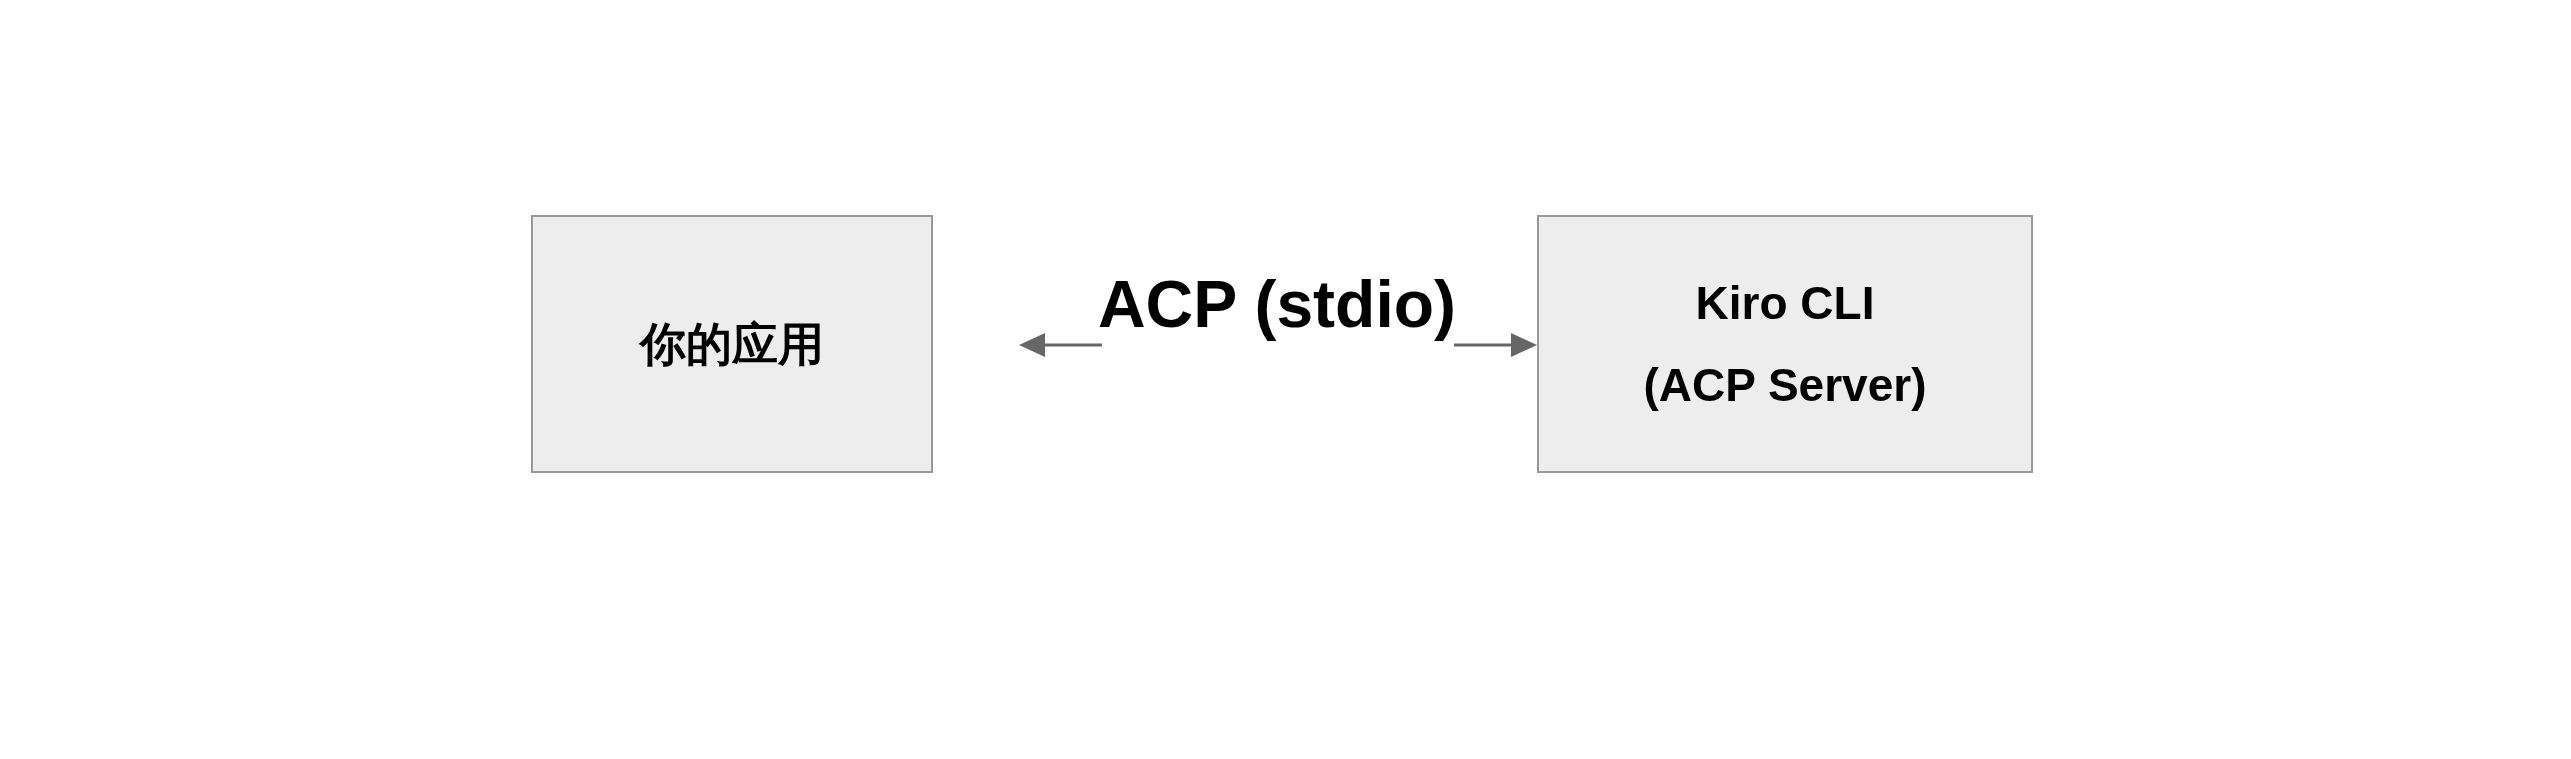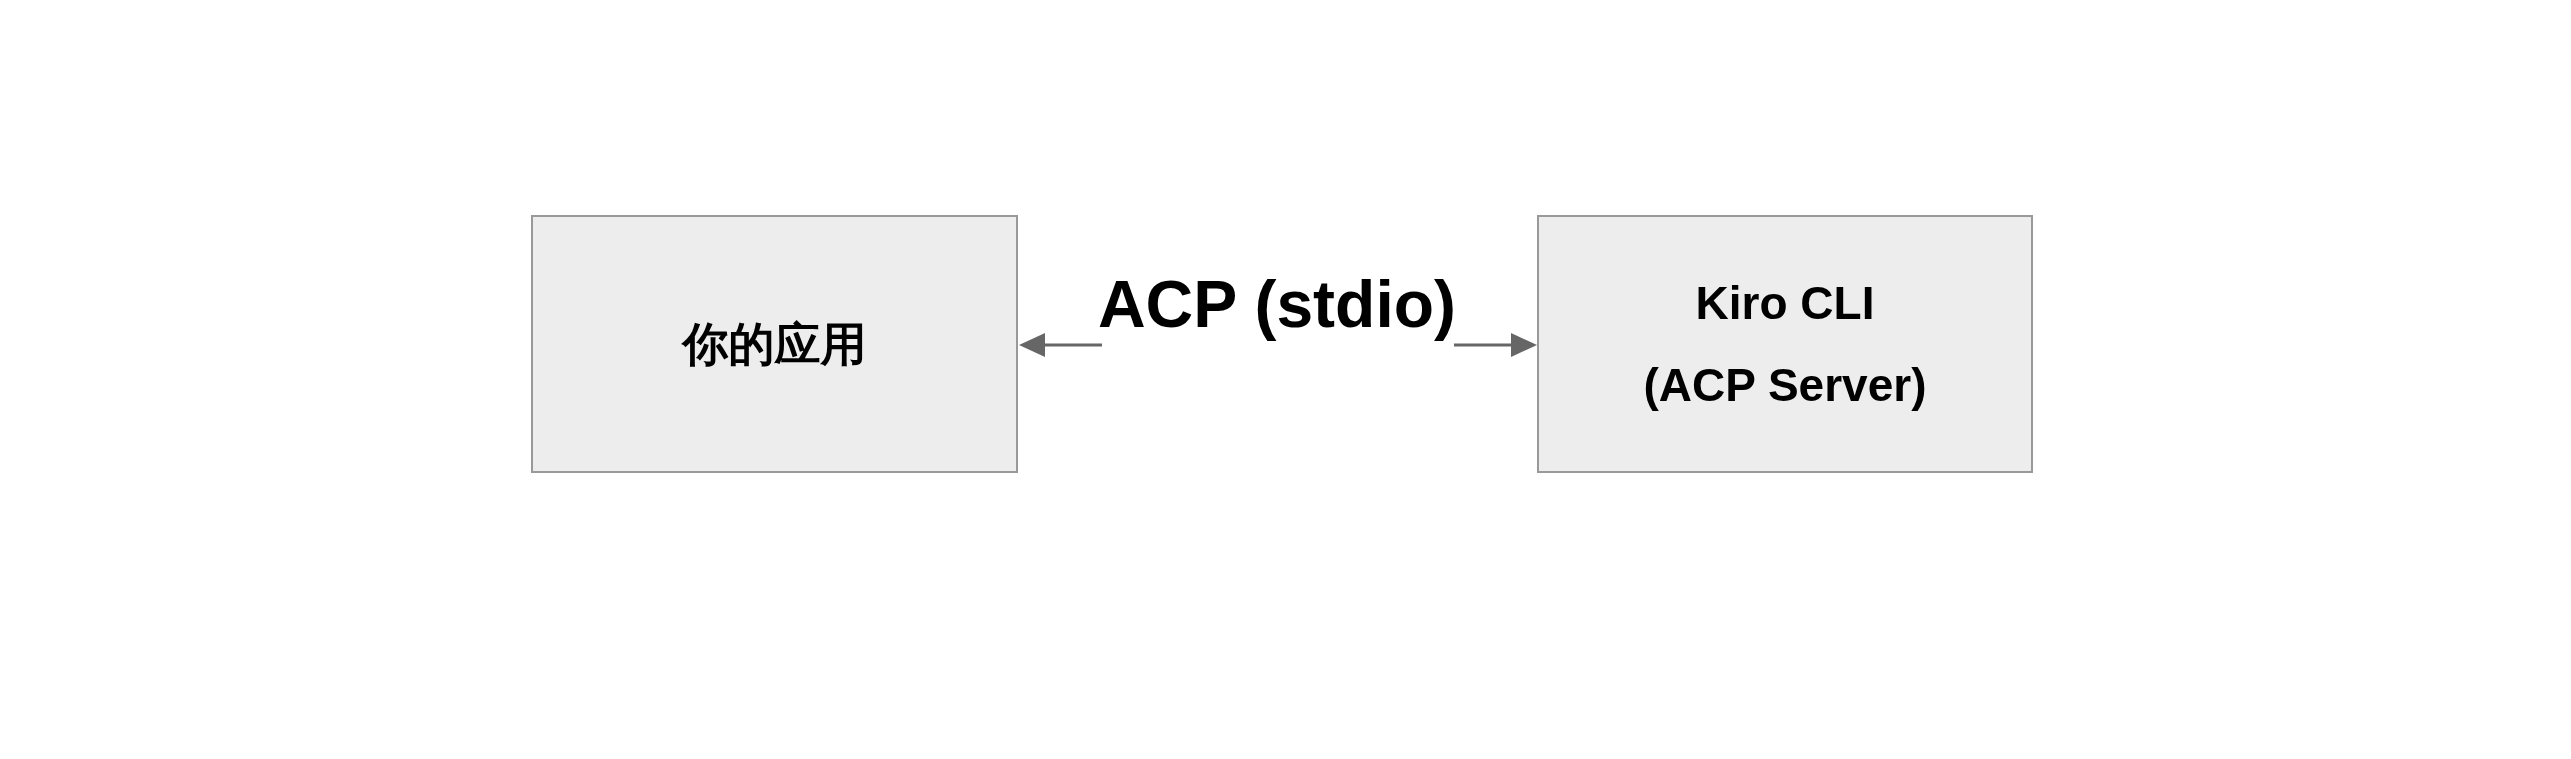--- a/index.html
+++ b/index.html
@@ -22,21 +22,21 @@
     height: 258px;
     box-sizing: border-box;
     background: var(--node-fill, #ededed);
     border: 2px solid var(--node-border, #999999);
     display: flex;
     flex-direction: column;
     align-items: center;
     justify-content: center;
     text-align: center;
   }
-  .node-client { left: 531px;  width: 487px; }
+  .node-client { left: 531px;  width: 402px; }
   .node-server { left: 1537px; width: 496px; }
   .node-line {
     font-size: 46px;
     font-weight: 600;
     line-height: 82px;
     white-space: nowrap;
   }
   .connection-label {
     position: absolute;
     left: 1027px;

